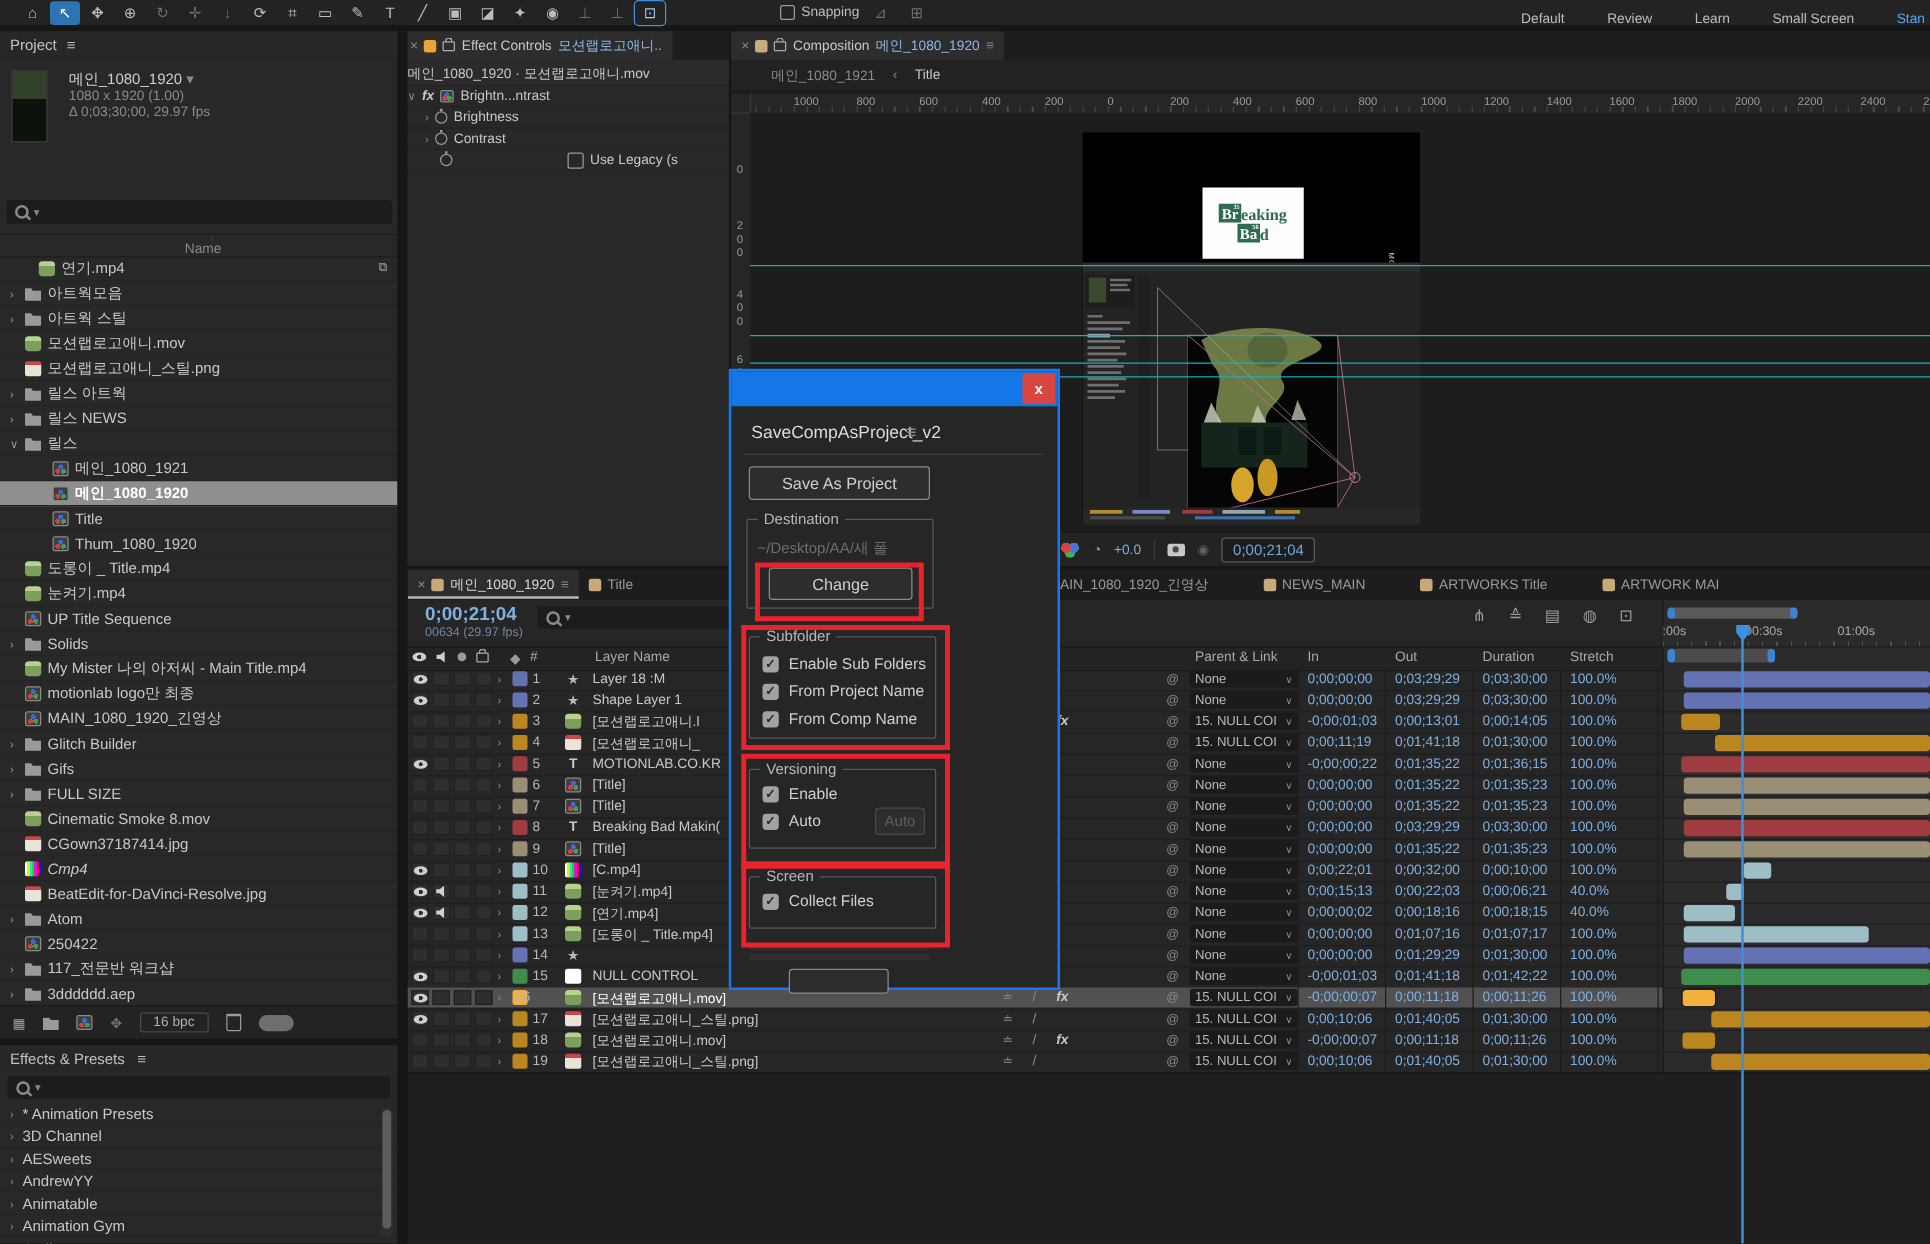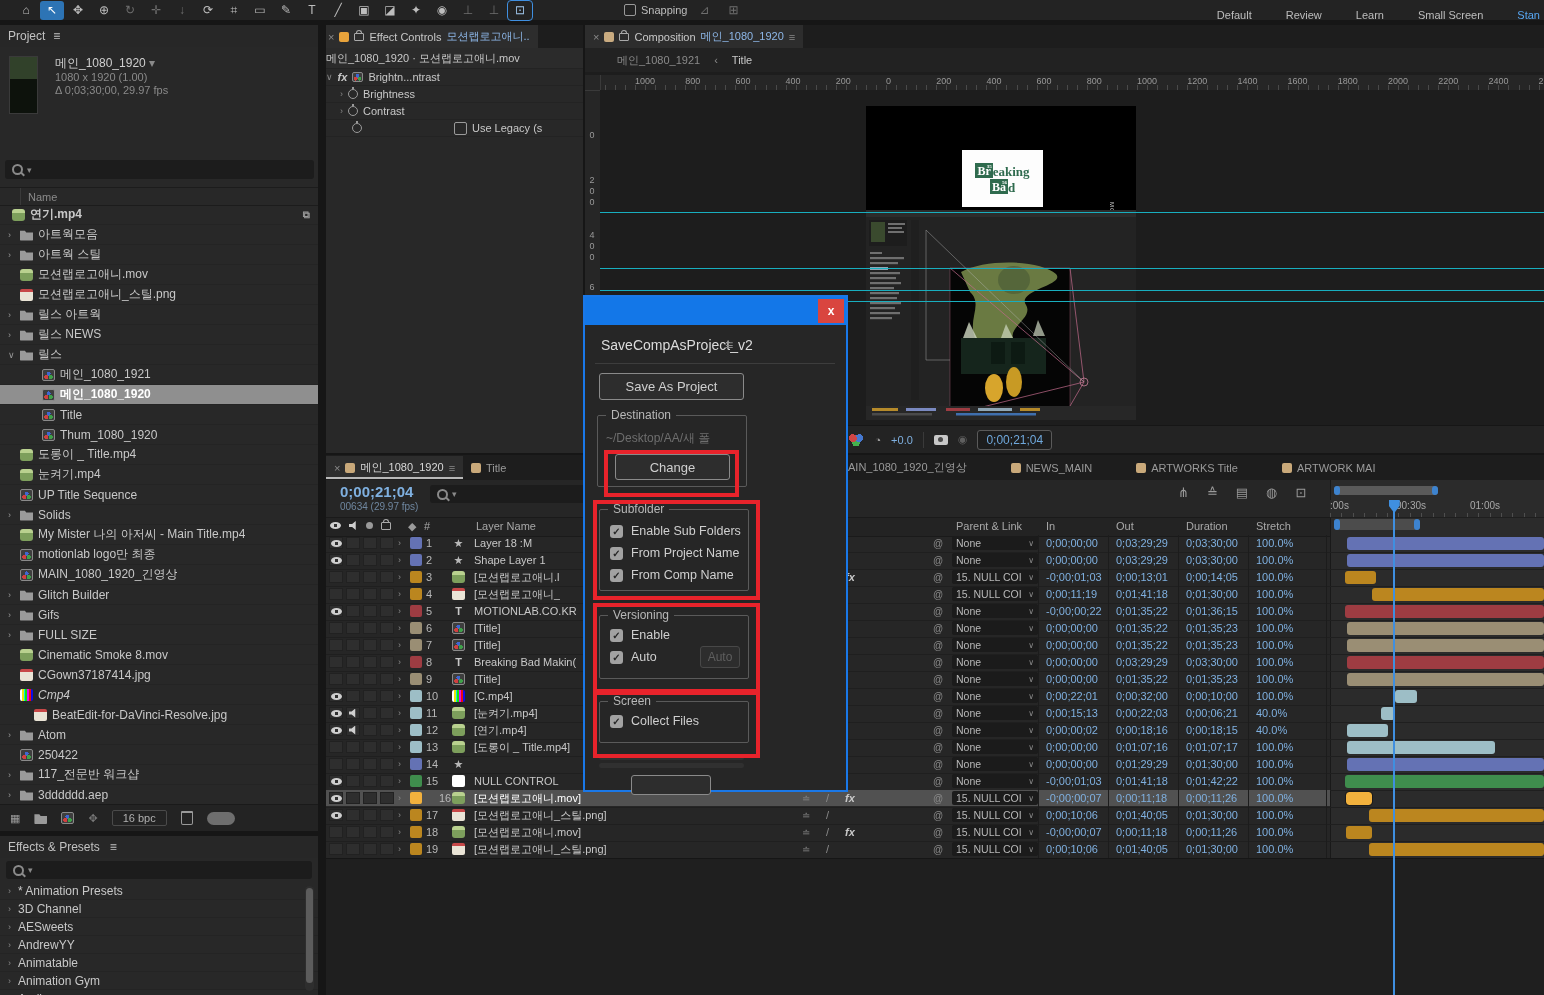--- a/index.html
+++ b/index.html
@@ -172,26 +172,26 @@
     <div class="abs" style="left:55px;top:30px;font-size:12px;color:#cfcfcf;">
       <span>메인_1080_1920</span>
       <span class="dim">▾</span>
     </div>
     <div class="abs dim" style="left:55px;top:46px;">1080 x 1920 (1.00)</div>
     <div class="abs dim" style="left:55px;top:59px;">Δ 0;03;30;00, 29.97 fps</div>
     <div class="abs srch" style="left:5px;top:135px;width:295px;height:19px;">
       <span class="mag"></span>
         <span class="dim" style="font-size:9px;">▾</span>
     </div>
-    <div class="abs" style="left:0;top:162px;width:318px;height:17px;border-top:1px solid #1c1c1c;border-bottom:1px solid #1c1c1c;display:flex;align-items:center;">
+    <div class="abs" style="left:0;top:162px;width:318px;height:17px;border-top:1px solid #1c1c1c;border-bottom:1px solid #1c1c1c;display:flex;align-items:center;flex-direction:column;">
       <span style="width:20px;border-right:1px solid #3a3a3a;height:100%;"></span>
       <span class="dim" style="padding-left:7px;">Name</span>
     </div>
     <div id="proj-rows">
-        <div class="prow" style="padding-left: 0; font-weight: bold;">
+        <div class="prow" style="padding-left: 19px;">
           <span class="chev"></span>
           <span class="ic mp4"></span>
           <span class="lbl">연기.mp4</span>
           <span style="position: absolute; right: 8px; color: rgb(154, 154, 154); font-size: 10px;">⧉</span>
         </div>
         <div class="prow" style="padding-left: 8px;">
           <span class="chev">›</span>
           <span class="ic folder"></span>
           <span class="lbl">아트웍모음</span>
         </div>
@@ -303,21 +303,21 @@
         <div class="prow" style="padding-left: 8px;">
           <span class="chev"></span>
           <span class="ic jpg"></span>
           <span class="lbl">CGown37187414.jpg</span>
         </div>
         <div class="prow" style="padding-left: 8px;">
           <span class="chev"></span>
           <span class="ic bars"></span>
           <span class="lbl" style="font-style: italic;">Cmp4</span>
         </div>
-        <div class="prow" style="padding-left: 22px;">
+        <div class="prow" style="padding-left: 8px;">
           <span class="chev"></span>
           <span class="ic jpg"></span>
           <span class="lbl">BeatEdit-for-DaVinci-Resolve.jpg</span>
         </div>
         <div class="prow" style="padding-left: 8px;">
           <span class="chev">›</span>
           <span class="ic folder"></span>
           <span class="lbl">Atom</span>
         </div>
         <div class="prow" style="padding-left: 8px;">
@@ -1093,21 +1093,21 @@
         <div class="tlrow" style="top: 255px;">
           <div class="rowbg"></div>
           <div class="swb" style="left: 3px;">
             <span class="eye"></span>
           </div>
           <div class="swb" style="left: 20px;"></div>
           <div class="swb" style="left: 37px;"></div>
           <div class="swb" style="left: 54px;"></div>
           <span class="cell dim" style="left: 72px; font-size: 9px;">›</span>
           <span class="chip" style="position: absolute; left: 84px; top: 2px; background: rgb(242, 177, 61);"></span>
-          <span class="cell" style="left: 113px; color: rgb(184, 184, 184);">16</span>
+          <span class="cell" style="left: 86px; color: rgb(184, 184, 184);">16</span>
           <span class="cell" style="left: 126px;">
             <span class="ic mov"></span>
           </span>
           <span class="cell tlname" style="left: 148px; max-width: 310px; color: rgb(255, 255, 255);">[모션랩로고애니.mov]</span>
           <span class="cell dim" style="left: 476px; font-size: 10px;">≐</span>
           <span class="cell dim" style="left: 500px;">/</span>
           <span class="cell" style="left: 519px; font-style: italic; font-weight: bold; color: rgb(200, 200, 200);">fx</span>
           <span class="cell dim" style="left: 607px; font-size: 10px;">@</span>
           <div class="ddp" style="left: 626px; width: 86px;">
             <span style="overflow: hidden; white-space: nowrap;">15. NULL COI</span>

